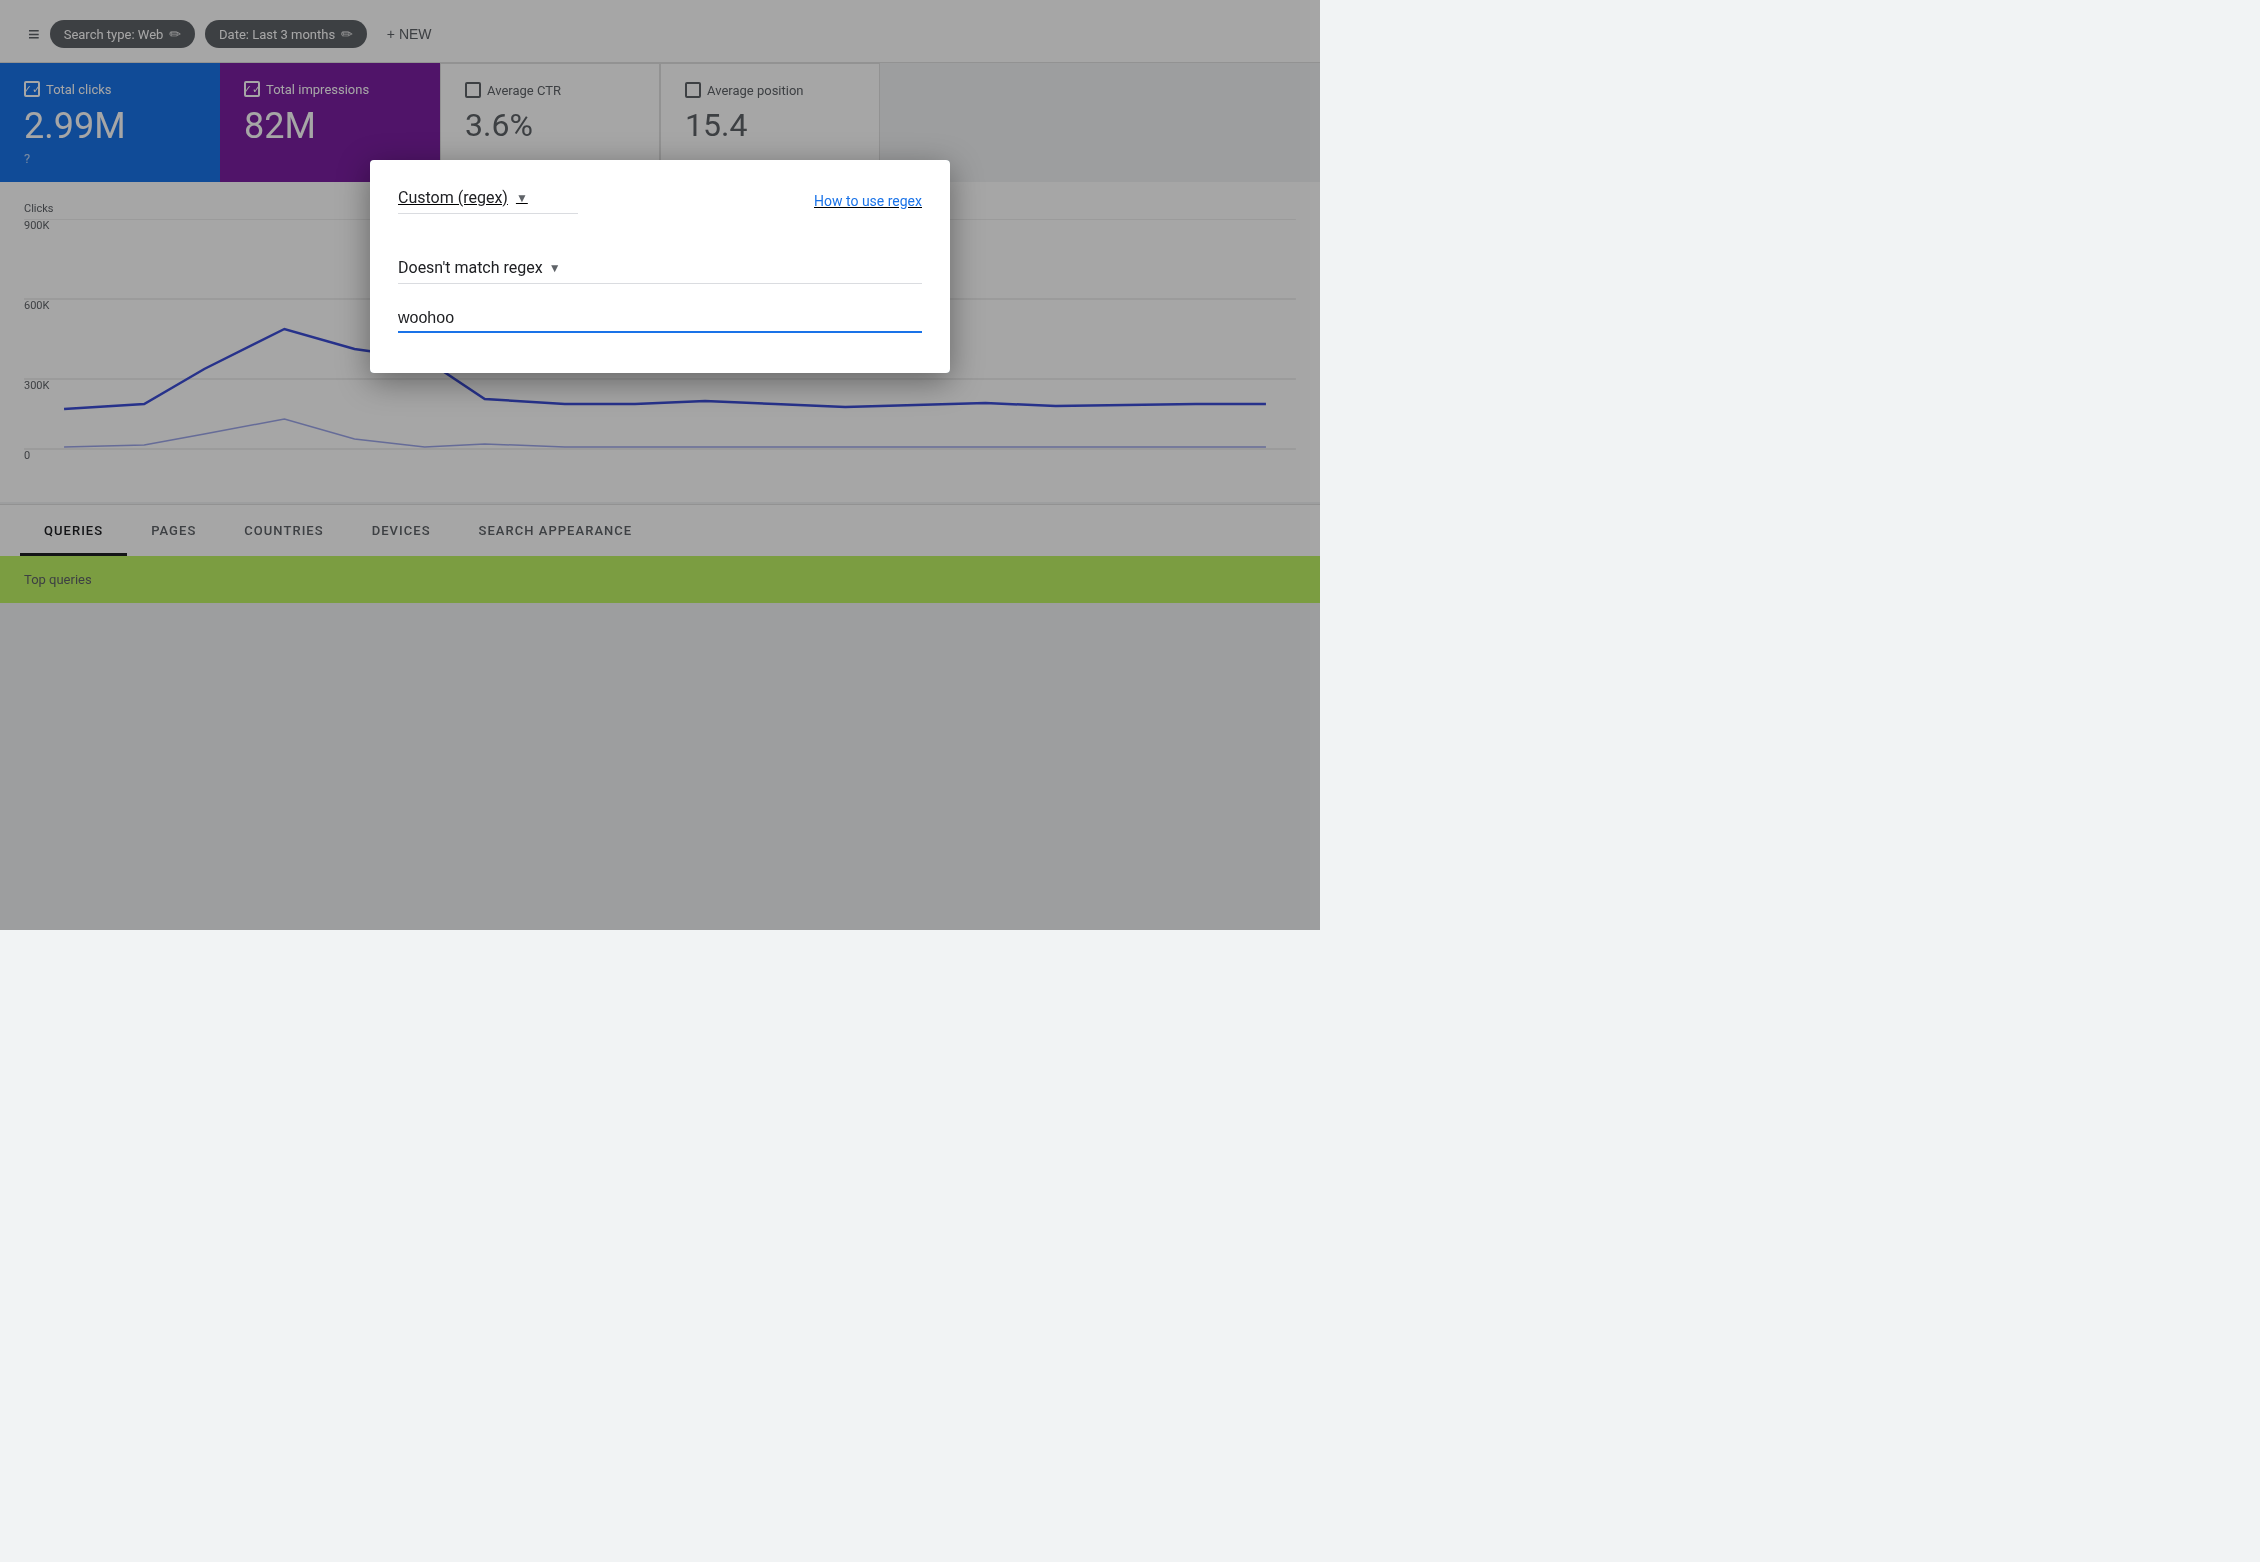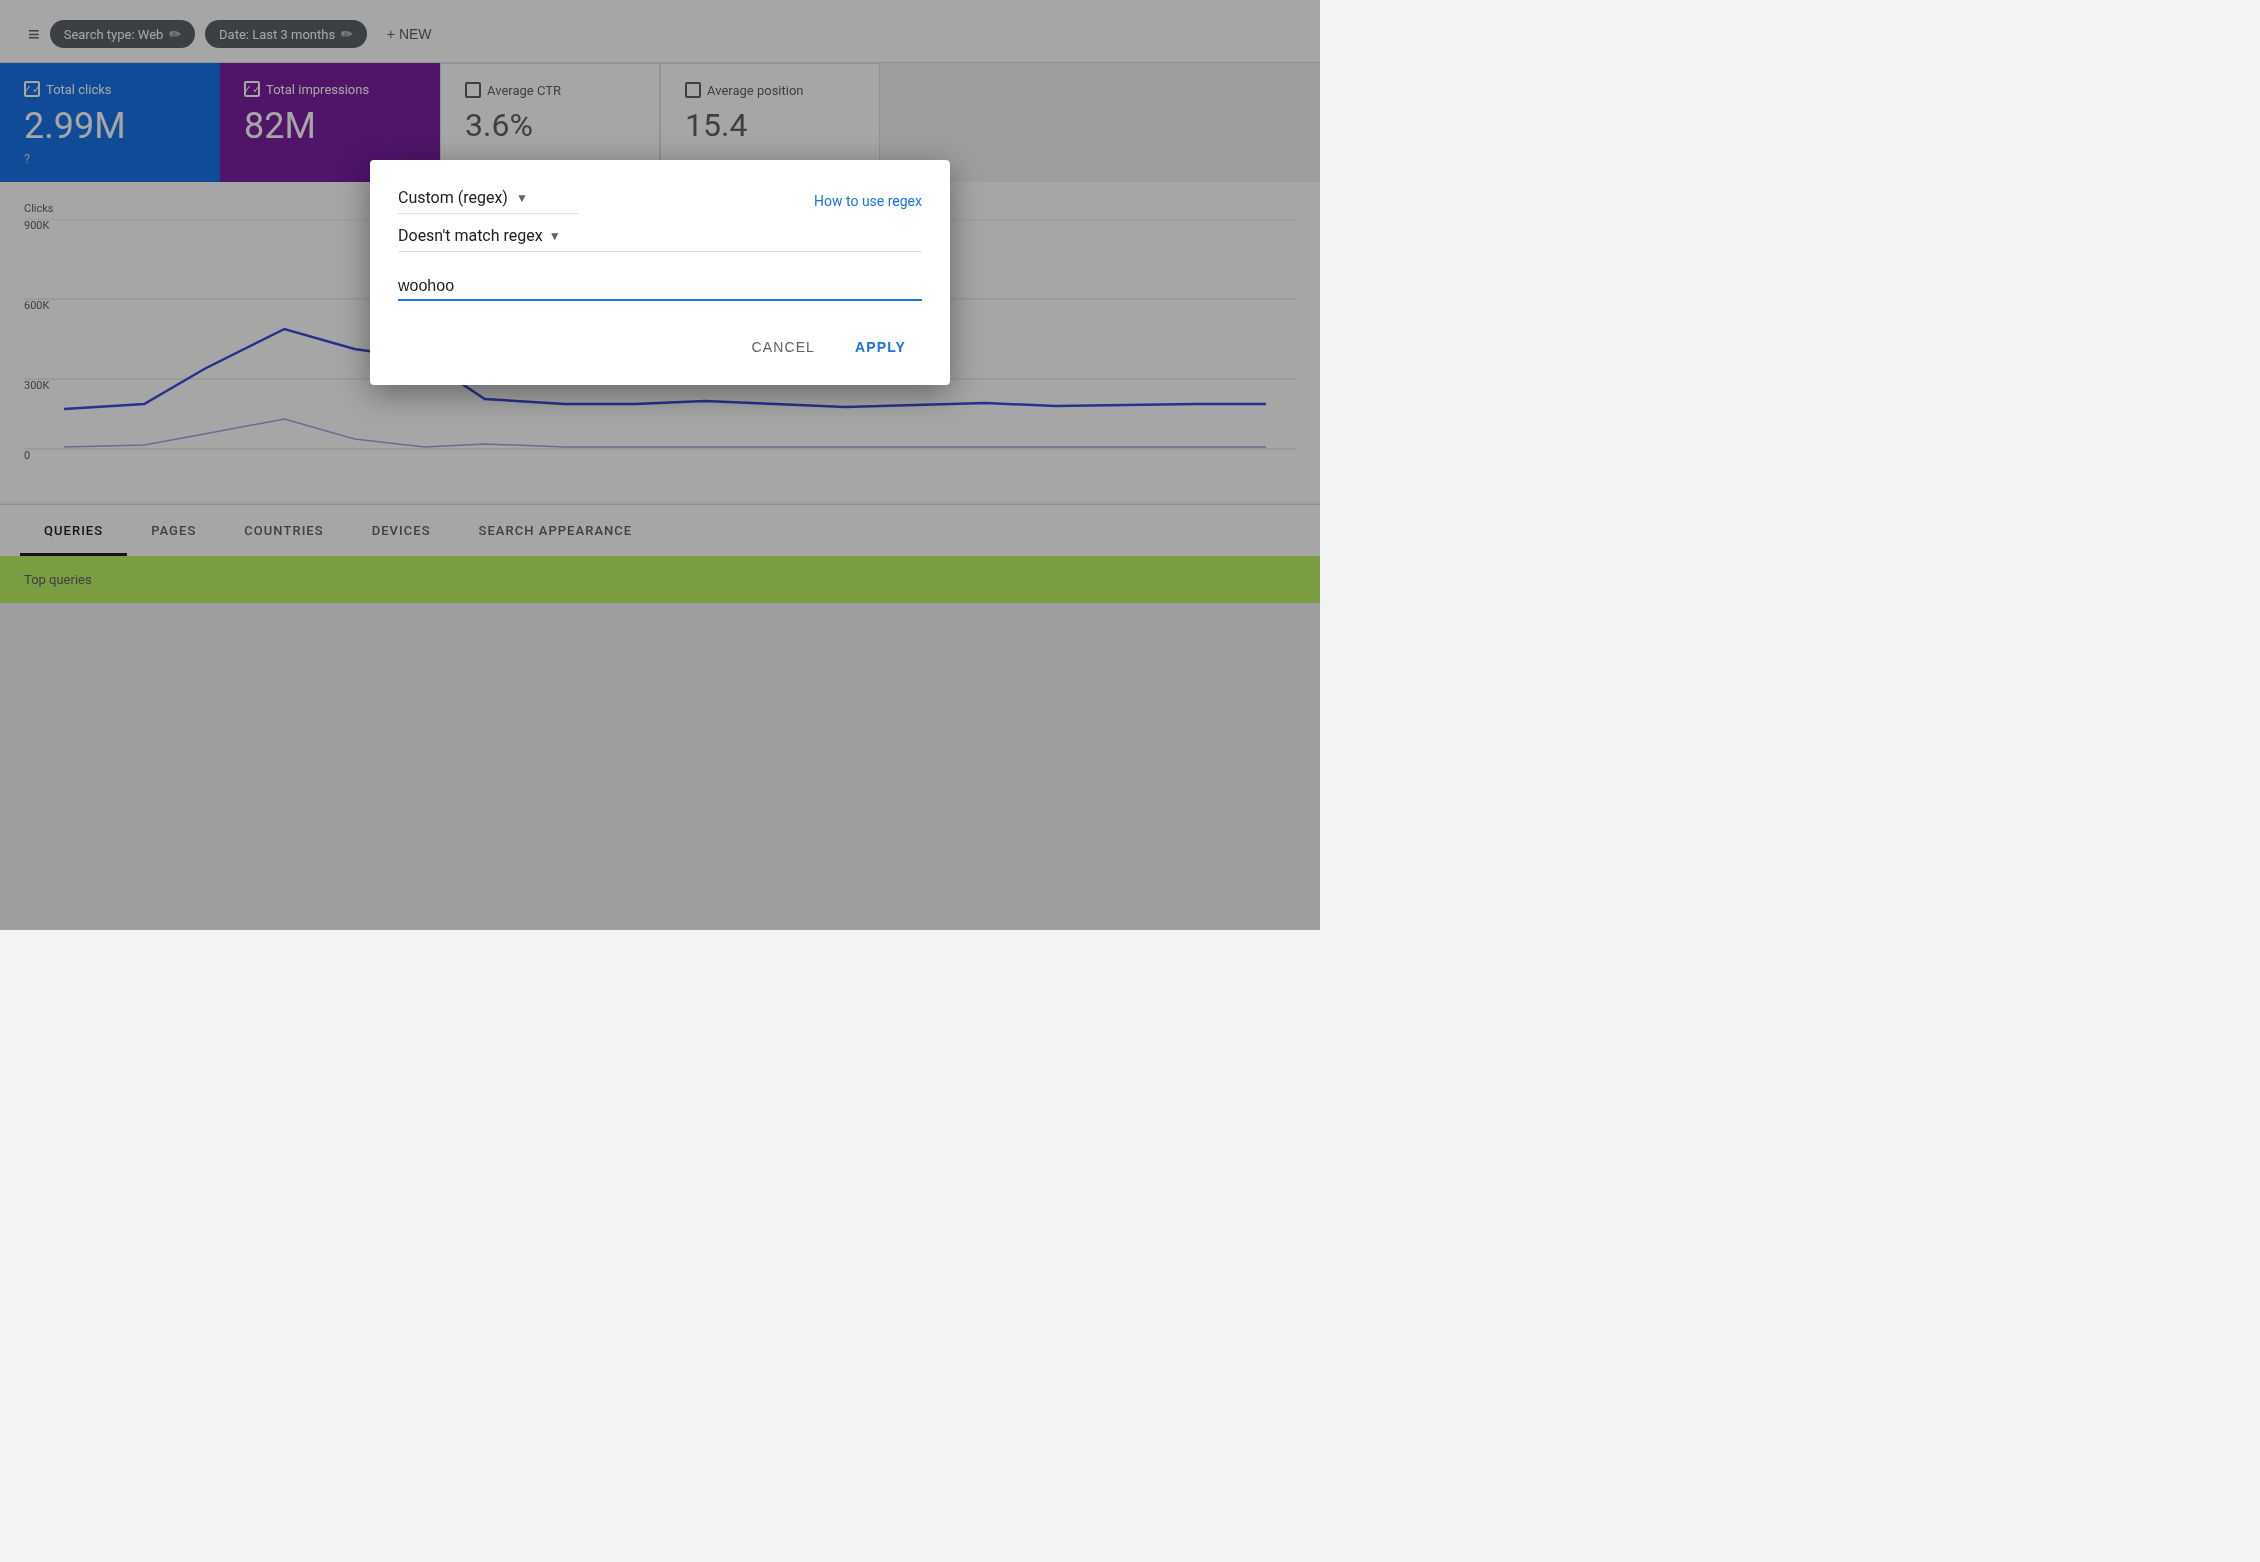--- a/index.html
+++ b/index.html
@@ -218,21 +218,22 @@
     }
 
     .dialog-body {
       background: #fff;
       padding: 28px 28px 20px;
     }
     .filter-row {
       display: flex;
       align-items: center;
       gap: 12px;
-      margin-bottom: 12px;
+      margin-bottom: 44px;
+      text-decoration: underline;
     }
     .filter-select {
       display: flex;
       align-items: center;
       gap: 6px;
       border-bottom: 1px solid #dadce0;
       padding-bottom: 6px;
       cursor: pointer;
       font-size: 16px;
       color: #202124;
@@ -423,19 +424,15 @@
 
       <div class="filter-condition">
         <span>Doesn't match regex</span>
         <span class="chevron">▼</span>
       </div>
 
       <div class="filter-input-row">
         <input class="filter-input" type="text" value="woohoo" style="">
       </div>
 
-      <div class="dialog-actions">
-        <button class="btn-cancel">CANCEL</button>
-        <button class="btn-apply">APPLY</button>
-      </div>
     </div>
   </div>
 </div>
 
 </body></html>

